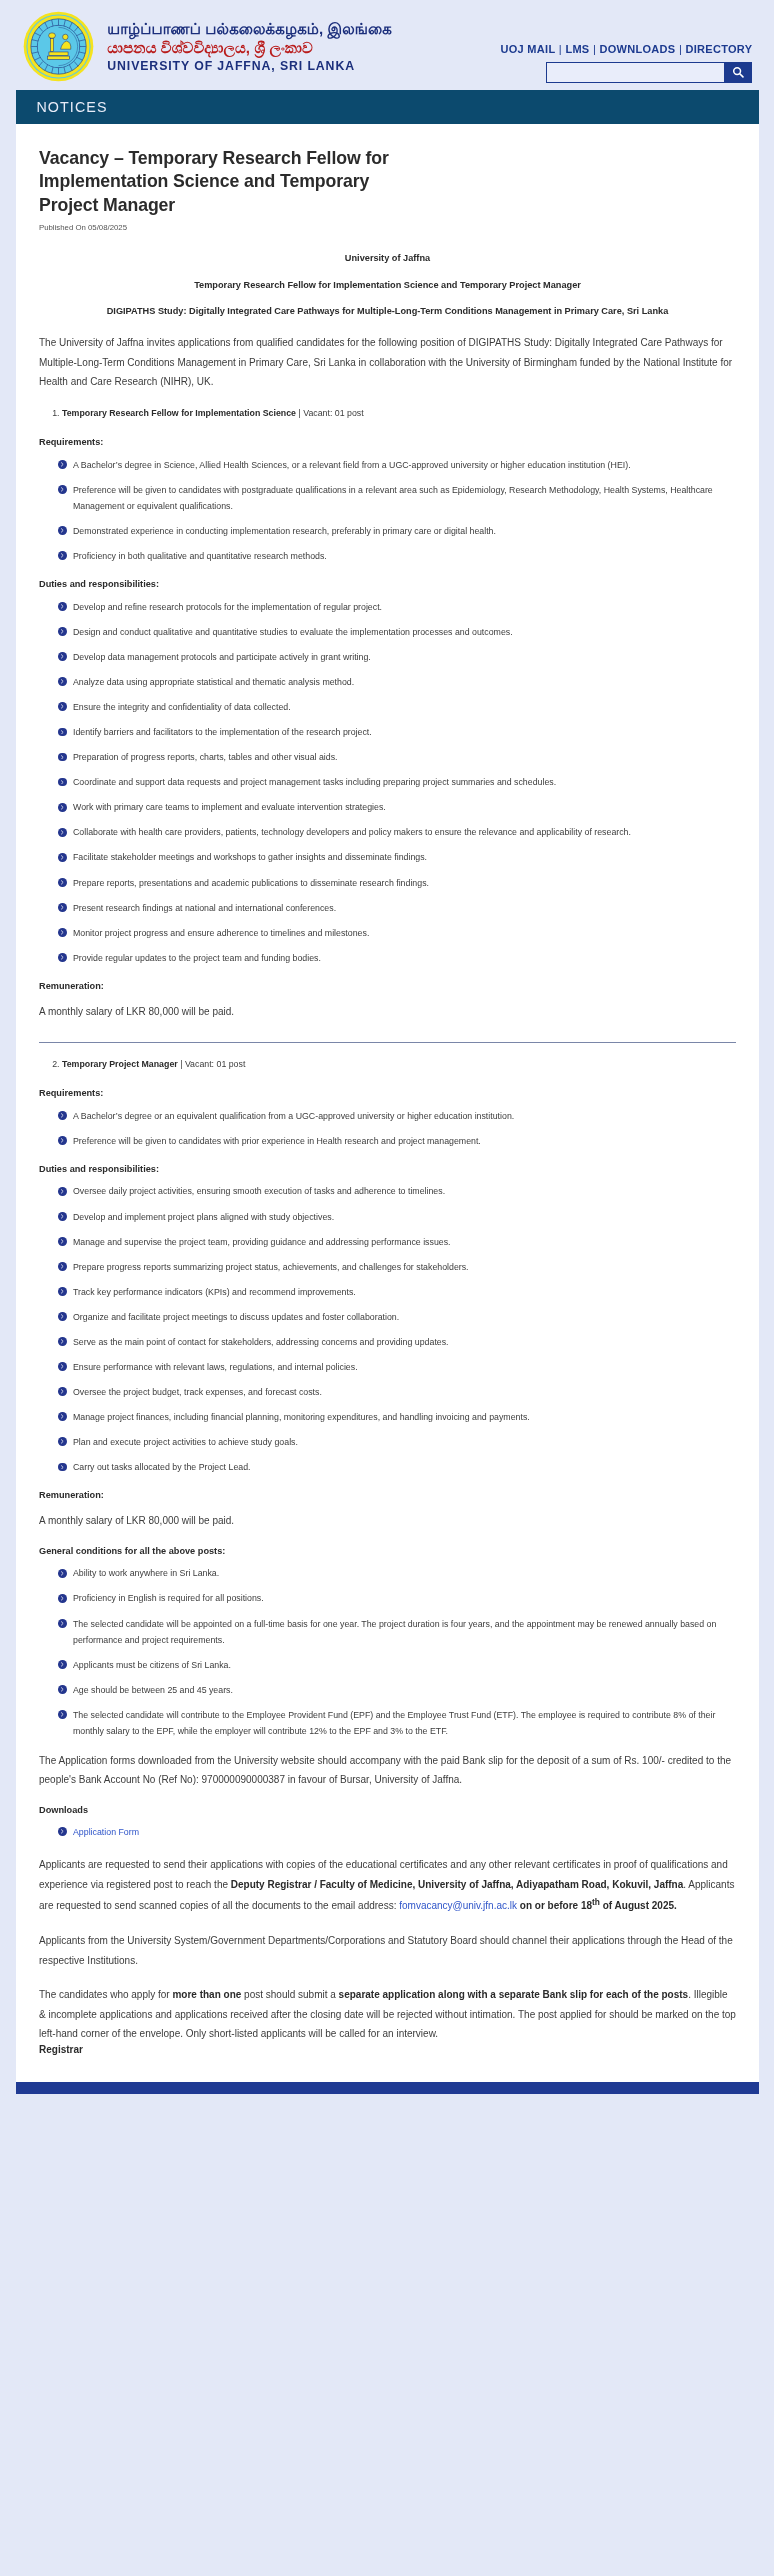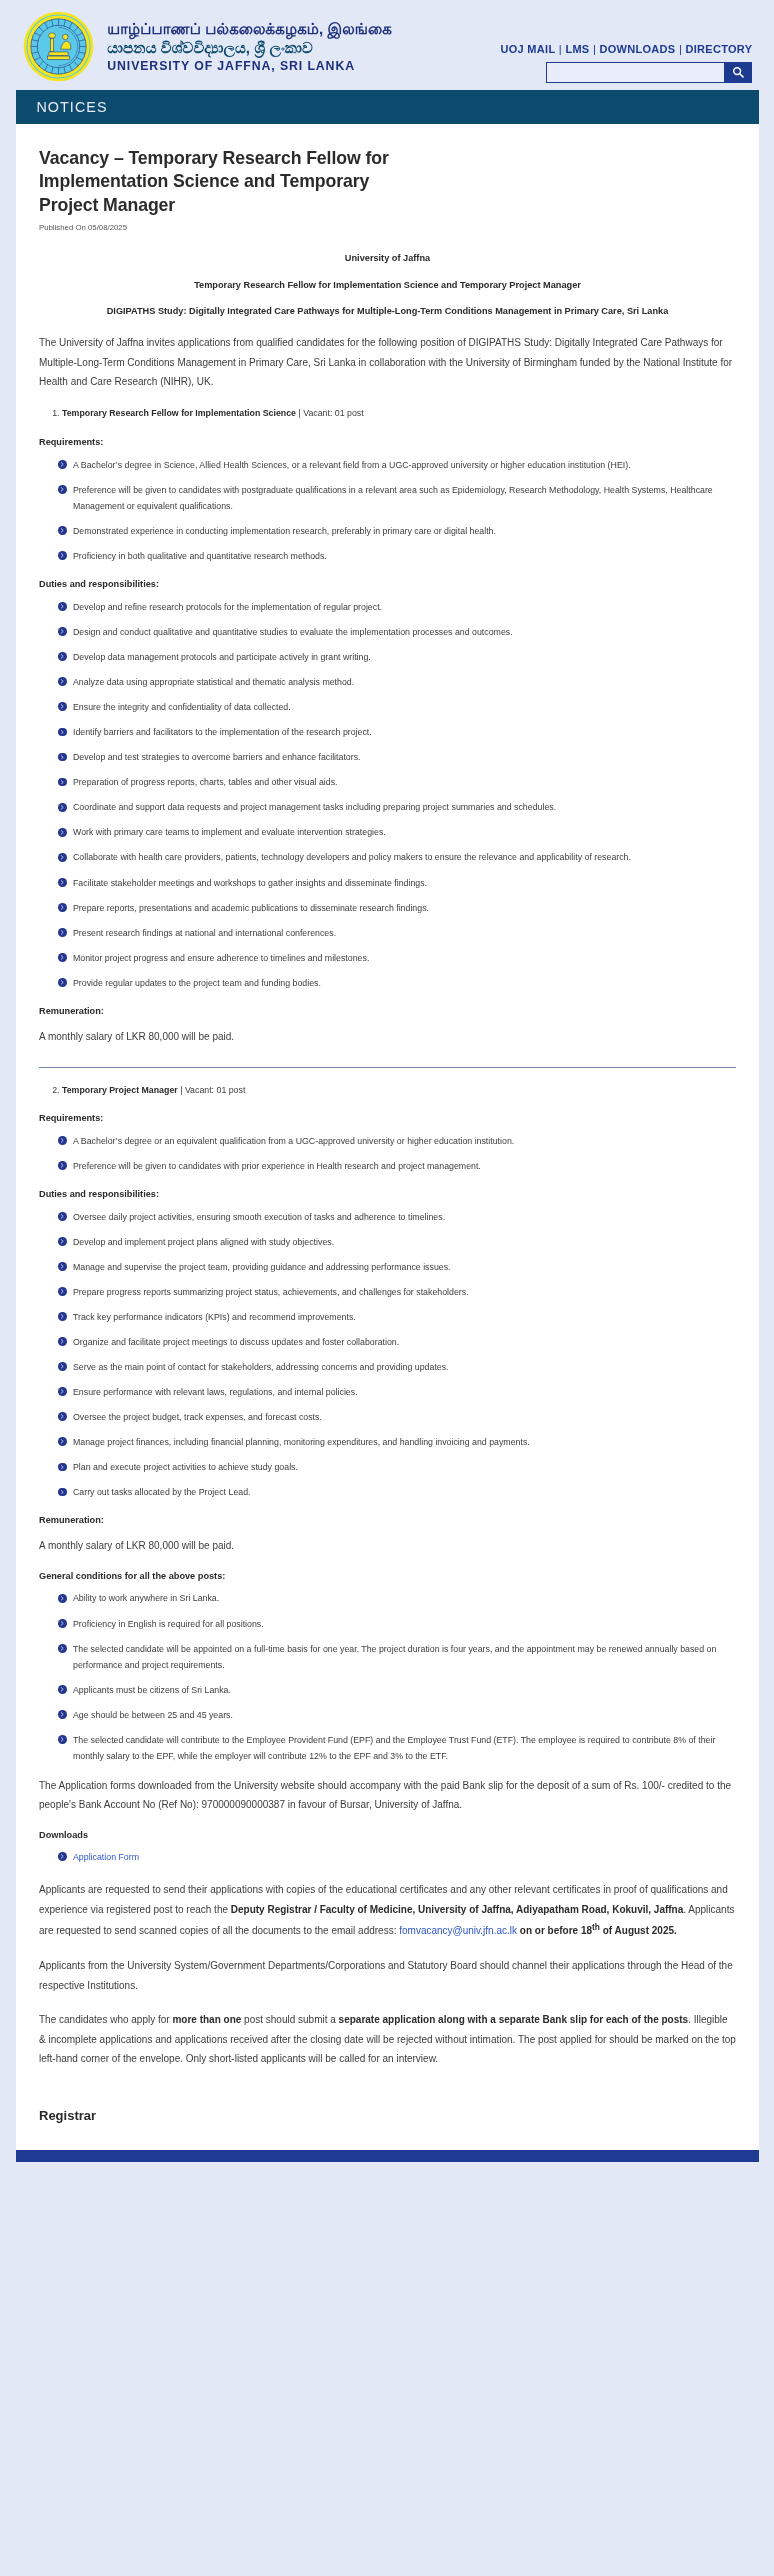--- a/index.html
+++ b/index.html
@@ -20,21 +20,21 @@
     padding: 11px 17.7px 6.8px 17.7px;
     min-height: 88px;
   }
   .brand { display: flex; align-items: center; gap: 13.6px; flex: 0 0 auto; }
   .crest { width: 71px; height: 71px; flex: 0 0 auto; }
   .brand-names { line-height: 1.18; }
   .brand-names .tamil {
     font-size: 15px; font-weight: bold; color: #1c2f7c; letter-spacing: 0.1px;
   }
   .brand-names .sinhala {
-    font-size: 15px; font-weight: bold; color: #0c4a6e; letter-spacing: 0.1px; margin-top: 1.4px;
+    font-size: 15px; font-weight: bold; color: #b91c1c; letter-spacing: 0.1px; margin-top: 1.4px;
   }
   .brand-names .english {
     font-size: 12.3px; font-weight: bold; color: #1c2f7c; letter-spacing: 0.9px; margin-top: 2px;
   }
   .header-right { margin-left: auto; text-align: right; padding-top: 4.1px; }
   .toplinks {
     font-size: 11px; font-weight: bold; color: #1c3a8f; letter-spacing: 0.3px;
     white-space: nowrap;
     margin-top: 28px;
   }
@@ -107,21 +107,21 @@
 
   hr.divider {
     border: none; border-top: 0.7px solid #7a86a8; margin: 20.4px 0 0 0;
   }
 
   a.inline-link { color: #2f55c9; text-decoration: none; }
   a.dl-link { color: #2f55c9; text-decoration: none; font-size: 8.8px; }
   .bold { font-weight: bold; color: #2b2b2b; }
 
   .registrar {
-    font-size: 13px; font-weight: bold; color: #2b2b2b; margin-top: 39px;
+    font-size: 10px; font-weight: bold; color: #2b2b2b; 
   }
   .footer-strip { height: 12.3px; background: #1f3a93; margin: 0 11px; }
   .bottom-pad { height: 2.7px; }
 </style>
 </head>
 <body>
 
 <div class="page">
 
   <div class="site-header">
@@ -271,25 +271,20 @@
             </span><span>Ensure the integrity and confidentiality of data collected.</span></li>
           <li><span class="bullet-icon">
               <svg width="4.8" height="4.8" viewBox="0 0 7 7">
                 <polyline points="2,1 4.6,3.5 2,6" fill="none" stroke="#ffffff" stroke-width="1.1" stroke-linecap="round" stroke-linejoin="round"></polyline>
               </svg>
             </span><span>Identify barriers and facilitators to the implementation of the research project.</span></li>
           <li><span class="bullet-icon">
               <svg width="4.8" height="4.8" viewBox="0 0 7 7">
                 <polyline points="2,1 4.6,3.5 2,6" fill="none" stroke="#ffffff" stroke-width="1.1" stroke-linecap="round" stroke-linejoin="round"></polyline>
               </svg>
-            </span><span>Develop and test strategies to overcome barriers and enhance facilitators.</span></li>
-          <li><span class="bullet-icon">
-              <svg width="4.8" height="4.8" viewBox="0 0 7 7">
-                <polyline points="2,1 4.6,3.5 2,6" fill="none" stroke="#ffffff" stroke-width="1.1" stroke-linecap="round" stroke-linejoin="round"></polyline>
-              </svg>
             </span><span>Preparation of progress reports, charts, tables and other visual aids.</span></li>
           <li><span class="bullet-icon">
               <svg width="4.8" height="4.8" viewBox="0 0 7 7">
                 <polyline points="2,1 4.6,3.5 2,6" fill="none" stroke="#ffffff" stroke-width="1.1" stroke-linecap="round" stroke-linejoin="round"></polyline>
               </svg>
             </span><span>Coordinate and support data requests and project management tasks including preparing project summaries and schedules.</span></li>
           <li><span class="bullet-icon">
               <svg width="4.8" height="4.8" viewBox="0 0 7 7">
                 <polyline points="2,1 4.6,3.5 2,6" fill="none" stroke="#ffffff" stroke-width="1.1" stroke-linecap="round" stroke-linejoin="round"></polyline>
               </svg>

